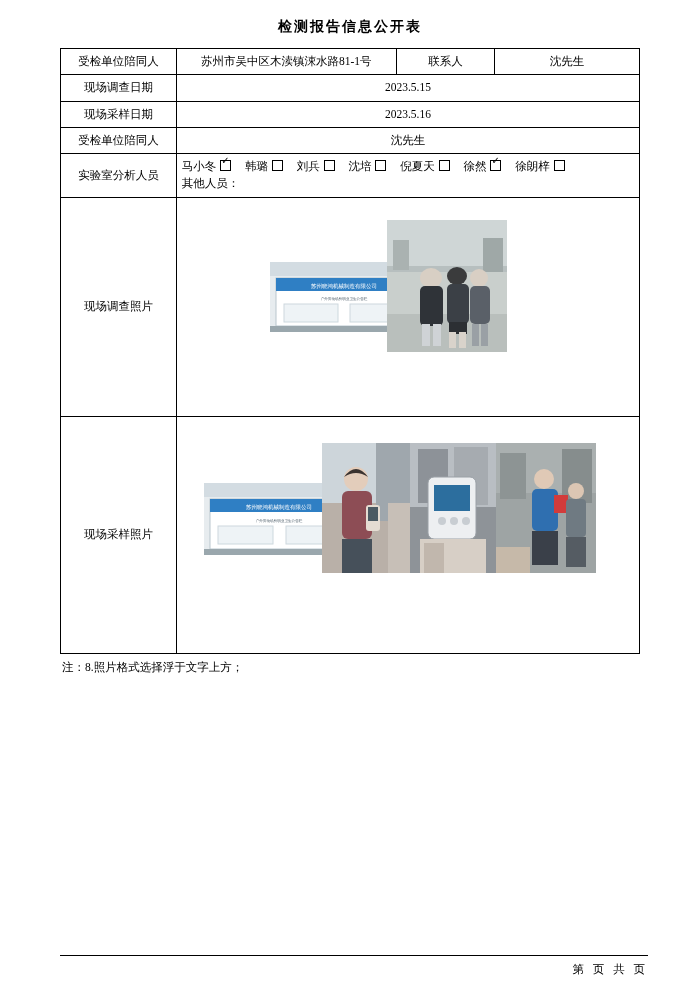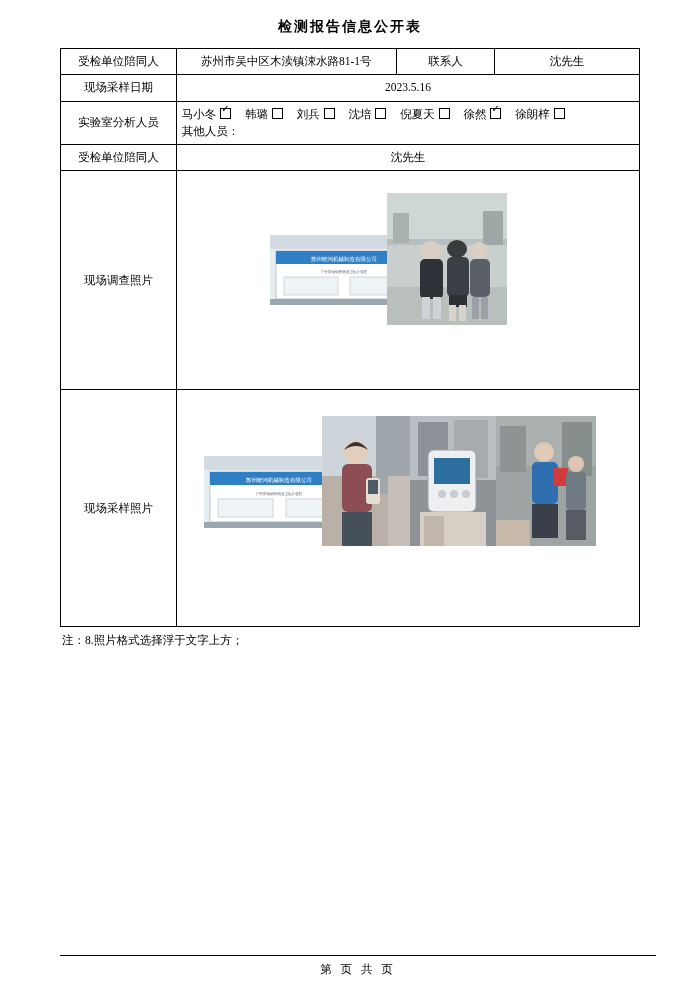--- a/index.html
+++ b/index.html
@@ -134,25 +134,25 @@
   .note {
     font-size: 11.5px;
     margin-top: 6px;
     padding-left: 2px;
   }
 
   
   .footer {
     position: absolute;
     left: 60px;
-    right: 44px;
+    right: 52px;
     bottom: 34px;
     border-top: 1.2px solid #000;
     padding-top: 6px;
-    text-align: center;
+    text-align: right;
     font-size: 11.5px;
     letter-spacing: 3px;
   }
 </style>
 </head>
 <body>
 
 <div class="page">
 
 
@@ -167,47 +167,51 @@
     </colgroup>
     <tbody>
       <tr>
         <td class="label">受检单位陪同人</td>
         <td class="c">苏州市吴中区木渎镇涑水路81-1号</td>
         <td class="label">联系人</td>
         <td class="c">沈先生</td>
       </tr>
 
 
+      <tr>
+        <td class="label">现场调查日期</td>
+        <td class="c" colspan="3">2023.5.15</td>
+      </tr>
 
 
       <tr>
         <td class="label">现场采样日期</td>
         <td class="c" colspan="3">2023.5.16</td>
       </tr>
 
+
+      <tr>
+        <td class="label">受检单位陪同人</td>
+        <td class="c" colspan="3">沈先生</td>
+      </tr>
 
       <tr>
         <td class="label">实验室分析人员</td>
         <td class="l" colspan="3">
           <div>
             <span class="member"><span>马小冬</span> <span class="cb checked"></span></span>
             <span class="member"><span>韩璐</span> <span class="cb"></span></span>
             <span class="member"><span>刘兵</span> <span class="cb"></span></span>
             <span class="member"><span>沈培</span> <span class="cb"></span></span>
             <span class="member"><span>倪夏天</span> <span class="cb"></span></span>
             <span class="member"><span>徐然</span> <span class="cb checked"></span></span>
             <span class="member"><span>徐朗梓</span> <span class="cb"></span></span>
           </div>
           <div>其他人员：</div>
         </td>
-      </tr>
-
-      <tr>
-        <td class="label">受检单位陪同人</td>
-        <td class="c" colspan="3">沈先生</td>
       </tr>
 
       <tr>
         <td class="label photo-cell-1">现场调查照片</td>
         <td colspan="3" class="photo-cell-1">
           <div class="photo-wrap">
 
             <div class="ph p1a">
               <svg width="148" height="70" viewBox="0 0 148 70" preserveAspectRatio="none">
                 <rect width="148" height="70" fill="#e7ecef"></rect>

